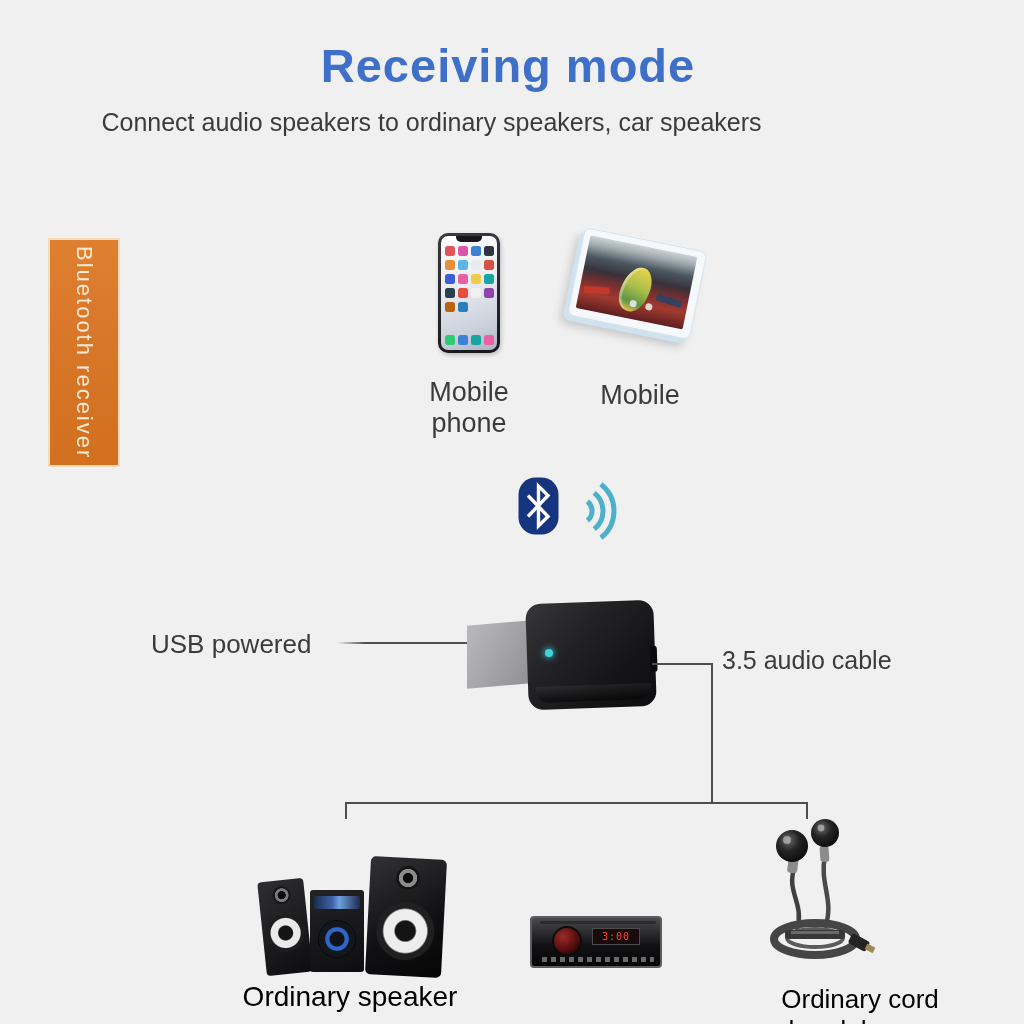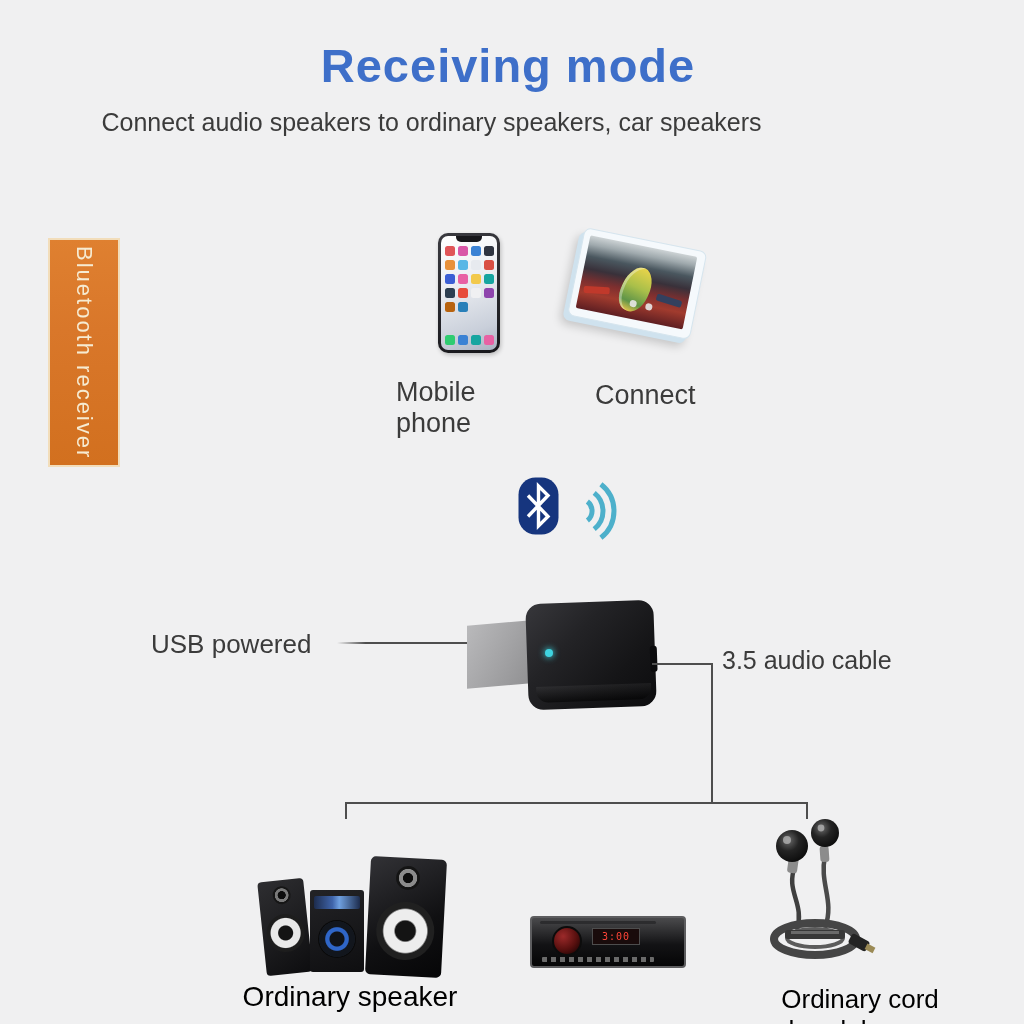--- a/index.html
+++ b/index.html
@@ -55,21 +55,21 @@
   .boat{position:absolute; width:26px; height:7px; background:#c0392b; border-radius:2px;}
   .boat.b1{left:4px; bottom:18px; transform:rotate(-8deg);}
   .boat.b2{right:6px; bottom:22px; transform:rotate(6deg); background:#33405e;}
   .balloon{position:absolute; left:50%; top:28%; transform:translateX(-50%) rotate(14deg);
            width:28px; height:46px; border-radius:50% 50% 45% 45%;
            background:linear-gradient(180deg,#e8d44a 0%,#a9bf4a 45%,#5f9448 80%,#e0c04a 100%);
            box-shadow:inset 3px 0 0 rgba(255,255,255,.35);}
   .t-dot{position:absolute; width:7px; height:7px; border-radius:50%; background:#e8e8e8; opacity:.9;}
   .t-dot.d1{left:48%; bottom:12px;} .t-dot.d2{left:62%; bottom:12px;}
 
-  .device-label{position:absolute; color:#3b3b3b; text-align:left;}
+  .device-label{position:absolute; color:#3b3b3b; text-align:center;}
 
   
   .bt-badge{position:absolute; left:517px; top:476px;}
   .bt-waves{position:absolute; left:576px; top:477px;}
 
   
   .usb-plug{position:absolute; left:467px; top:623px; width:64px; height:63px;
             background:linear-gradient(120deg,#b9b9bb,#a3a3a5 55%,#909092);
             transform:skewY(-5deg);}
   .dongle-body{position:absolute; left:527px; top:602px; width:128px; height:106px;
@@ -112,21 +112,21 @@
   .hifi .cu .dr{position:absolute; left:50%; top:30px; transform:translateX(-50%); width:38px; height:38px; border-radius:50%;
         background:radial-gradient(circle,#101318 0 26%,#2f66c8 30% 42%,#12161d 46% 66%,#090909 68%);}
   .hifi .rs{position:absolute; left:110px; top:12px; width:76px; height:118px; transform:rotate(3deg);
         background:linear-gradient(150deg,#323236,#101012 60%,#060607); border-radius:5px;}
   .hifi .rs .tw{position:absolute; left:50%; top:8px; transform:translateX(-50%); width:24px; height:24px; border-radius:50%;
         background:radial-gradient(circle,#0c0c0c 0 28%,#8b8b8b 32% 52%,#141414 56%);}
   .hifi .rs .dr{position:absolute; left:50%; top:44px; transform:translateX(-50%); width:58px; height:58px; border-radius:50%;
         background:radial-gradient(circle,#141414 0 24%,#ededed 28% 52%,#202020 56% 78%,#080808 80%);}
 
   
-  .car-stereo{position:absolute; left:530px; top:916px; width:156px; height:52px; box-sizing:border-box;
+  .car-stereo{position:absolute; left:530px; top:916px; width:132px; height:52px; box-sizing:border-box;
         background:linear-gradient(180deg,#4a4a4c,#131315 55%,#050506); border:2px solid #5d5d5f; border-radius:4px;}
   .cs-knob{position:absolute; left:20px; top:8px; width:30px; height:30px; border-radius:50%;
         background:radial-gradient(circle at 35% 32%,#9c2a2a,#58100f 55%,#1d0404 90%); border:2px solid #0c0c0c; box-sizing:border-box;}
   .cs-display{position:absolute; left:60px; top:10px; width:48px; height:17px; box-sizing:border-box;
         background:#190b0b; border:1px solid #4d4d4d; color:#ff4438;
         font-family:"DejaVu Sans Mono", monospace; font-size:10px; line-height:15px; text-align:center; letter-spacing:1px;}
   .cs-btns{position:absolute; left:10px; bottom:4px; width:112px; height:5px;
         background:repeating-linear-gradient(90deg,#6a6a6a 0 5px,transparent 5px 9px); border-radius:1px;}
   .cs-slot{position:absolute; left:8px; top:3px; width:116px; height:3px; background:#2c2c2e; border-radius:2px;}
 
@@ -185,21 +185,21 @@
 
   <div class="tablet">
     <div class="tablet-screen">
       <div class="boat b1"></div>
       <div class="boat b2"></div>
       <div class="balloon"></div>
       <div class="t-dot d1"></div>
       <div class="t-dot d2"></div>
     </div>
   </div>
-  <div class="device-label" style="left:595px; top:380px; width:90px; font-size:27px;">Connect</div>
+  <div class="device-label" style="left:595px; top:380px; width:90px; font-size:27px;">Mobile</div>
 
   <div class="bt-badge">
     <svg width="43" height="60" viewBox="0 0 43 60">
       <rect x="1.5" y="1.5" width="40" height="57" rx="17" fill="#16357e"></rect>
       <path d="M11 19.5 L31 40.5 L21.5 50 L21.5 10 L31 19.5 L11 40.5" fill="none" stroke="#ffffff" stroke-width="3.4" stroke-linejoin="miter"></path>
     </svg>
   </div>
   <div class="bt-waves">
     <svg width="46" height="68" viewBox="0 0 46 68">
       <path d="M11.4 24.5 A12 12 0 0 1 11.4 43.5" fill="none" stroke="#4db0cb" stroke-width="5"></path>

